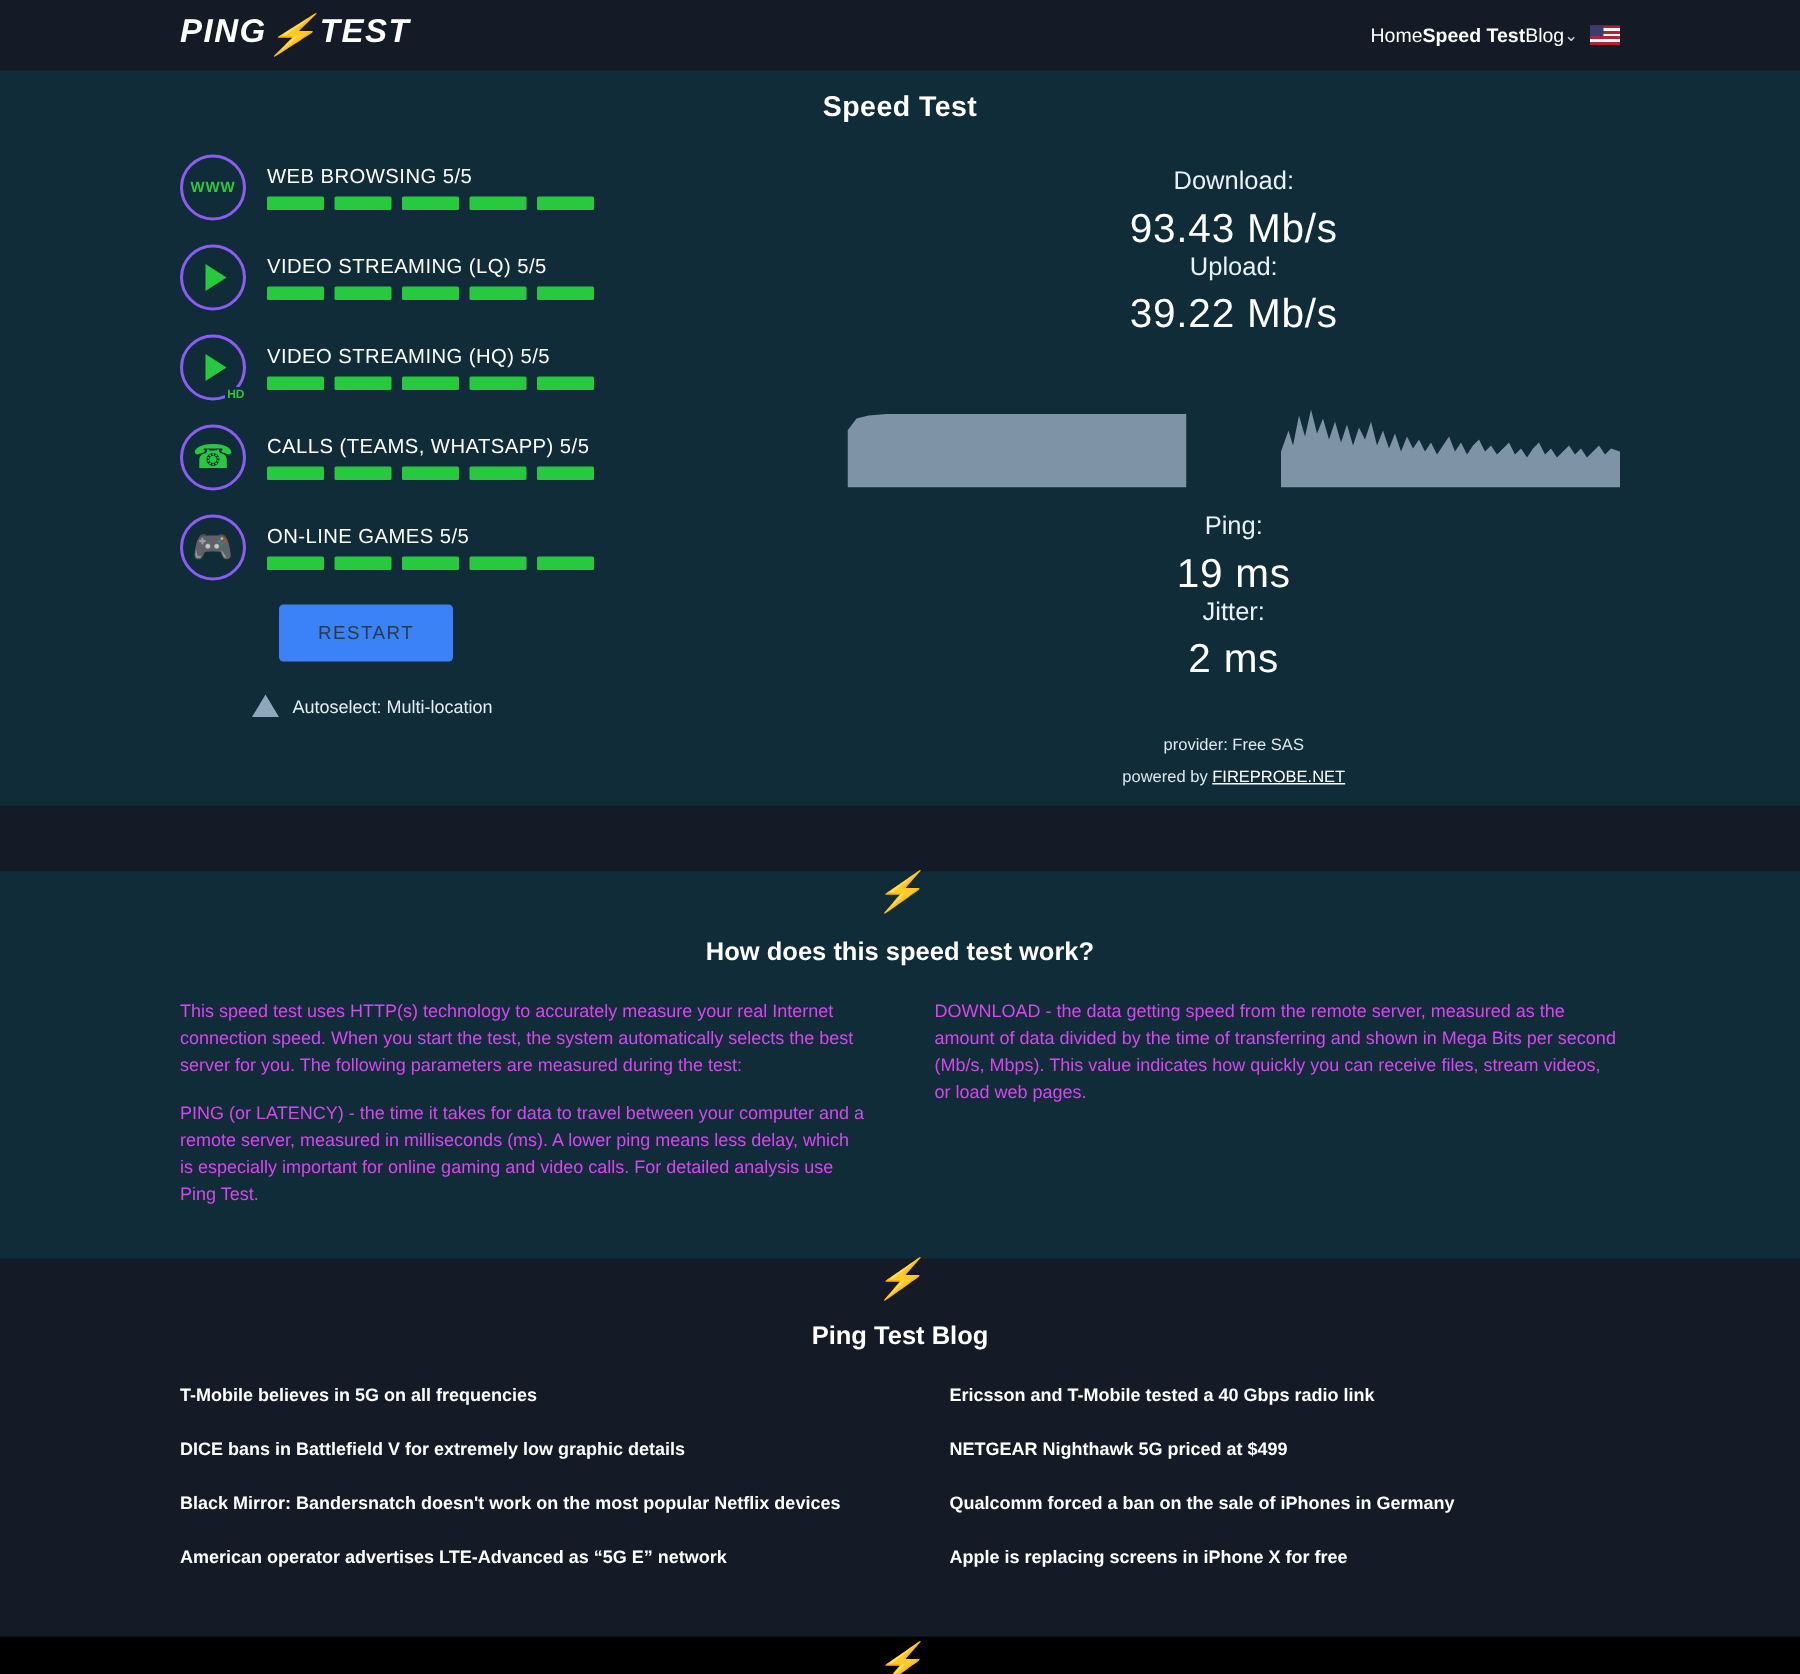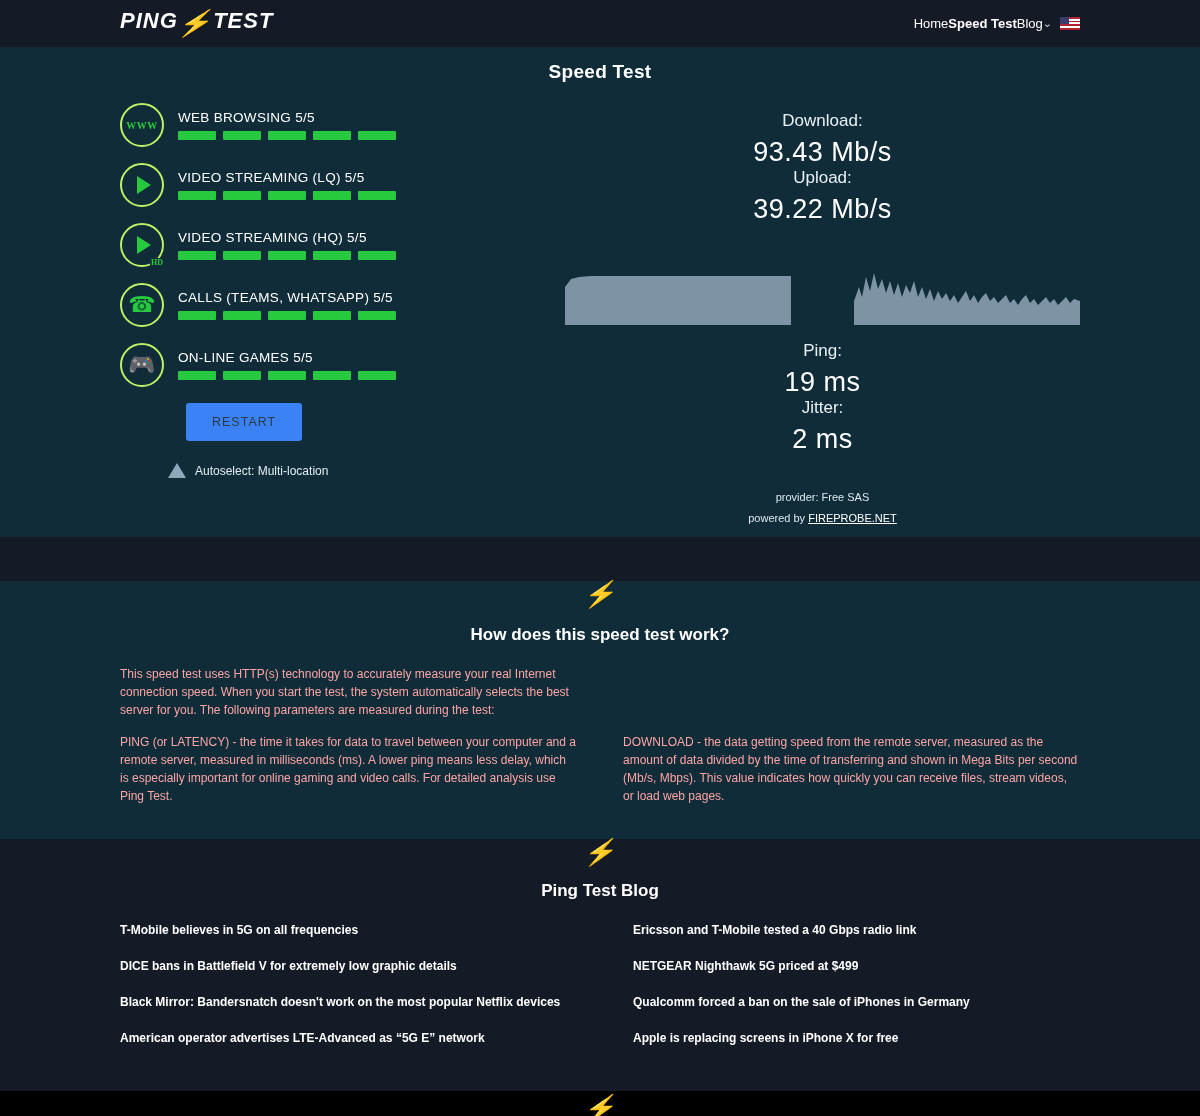--- a/index.html
+++ b/index.html
@@ -87,29 +87,28 @@
   .right-col { flex: 1; }
 
   .test-row {
     display: flex;
     align-items: center;
     margin-bottom: 16px;
     height: 44px;
   }
   .circ {
     width: 44px; height: 44px;
-    border: 2px solid #bef264;
+    border: 2px solid #8b5cf6;
     border-radius: 50%;
     display: flex;
     align-items: center;
     justify-content: center;
     color: #27c93f;
     flex: none;
     position: relative;
-    font-family: Liberation Serif, serif;
   }
   .circ .www { font-size: 10px; font-weight: bold; letter-spacing: .5px; }
   .circ .tri {
     width: 0; height: 0;
     border-left: 14px solid #27c93f;
     border-top: 9px solid transparent;
     border-bottom: 9px solid transparent;
     margin-left: 4px;
   }
   .circ .hdtag {
@@ -217,22 +216,21 @@
     text-align: center;
     font-size: 17px;
     font-weight: bold;
     padding: 18px 0 20px;
   }
   .how-cols {
     display: flex;
     gap: 46px;
     font-size: 12px;
     line-height: 1.5;
-    color: #fca5a5;
-    align-items: flex-end;
+    color: #d946ef;
   }
   .how-cols > div { flex: 1; }
   .how p { margin-bottom: 14px; }
 
   
   .blog {
     background: #151b26;
     padding: 0 120px 24px;
   }
   .blog h2 {

